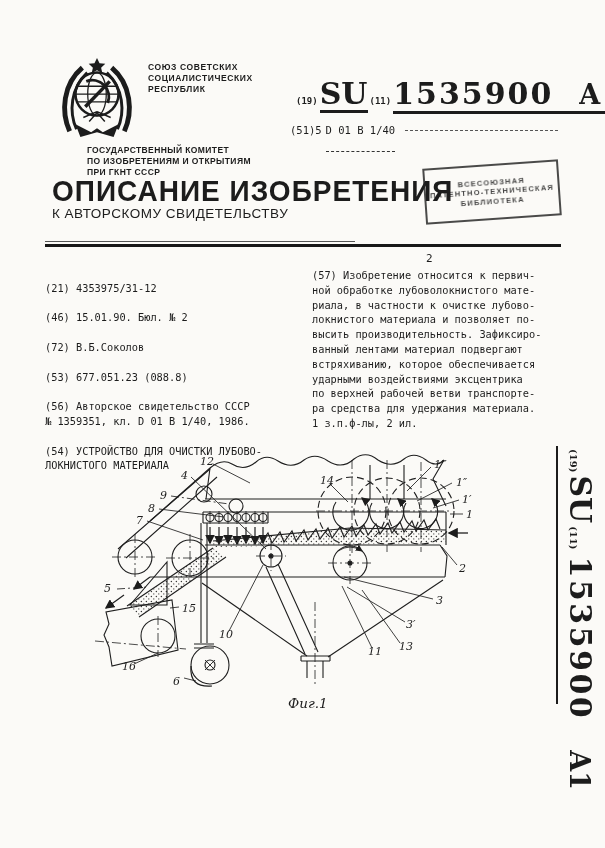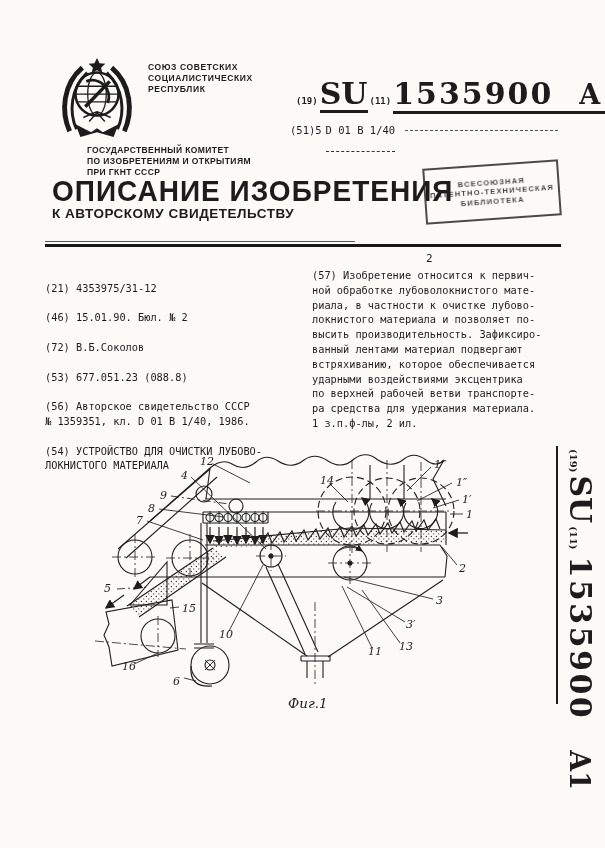--- a/index.html
+++ b/index.html
@@ -16,21 +16,21 @@
   .unum{font-family:"DejaVu Serif",serif;font-weight:bold;font-size:30px;letter-spacing:2px;
         border-bottom:3px solid #1c1c1c;line-height:32px;}
   .unum .a1{letter-spacing:1px;margin-left:26px;font-size:27px;}
   .ipcrow{left:290px;top:124px;width:268px;display:flex;align-items:baseline;font-size:10.5px;white-space:nowrap;text-align:center;}
   .ipc-class{border-bottom:1px dashed #333;margin-left:4px;padding-bottom:15px;}
   .ipc-tail{flex:1;border-top:1px dashed #555;margin-left:10px;transform:translateY(-3px);}
   .committee{left:55px;top:145px;font-family:"Liberation Sans",sans-serif;font-weight:bold;
              font-size:8.5px;line-height:11px;letter-spacing:.4px;white-space:pre-line;margin-left:32px;}
   .doctitle{left:52px;top:176px;font-family:"Liberation Sans",sans-serif;font-weight:bold;
             font-size:28px;letter-spacing:1px;transform:scaleY(1.05);}
-  .docsub{left:52px;top:206px;font-family:"Liberation Sans",sans-serif;font-weight:bold;
+  .docsub{left:52px;top:206px;font-family:"Liberation Sans",sans-serif;font-weight:normal;
           font-size:13.5px;letter-spacing:.5px;}
   .stamp{left:424px;top:164px;width:132px;height:52px;border:2.5px solid #242424;
          transform:rotate(-4deg);display:flex;flex-direction:column;justify-content:center;
          align-items:center;opacity:.82;filter:blur(.3px);}
   .stamp div{font-family:"Liberation Sans",sans-serif;font-weight:bold;font-size:7.5px;
              letter-spacing:1.2px;line-height:9.5px;white-space:nowrap;}
   .rule{left:45px;top:244px;width:516px;height:3px;background:#181818;}
   .rule:after{content:"";position:absolute;left:0;top:-3px;width:60%;height:1px;background:#555;}
   
   .colL{left:45px;top:266px;width:252px;font-size:10.3px;line-height:14.8px;white-space:pre-line;}

